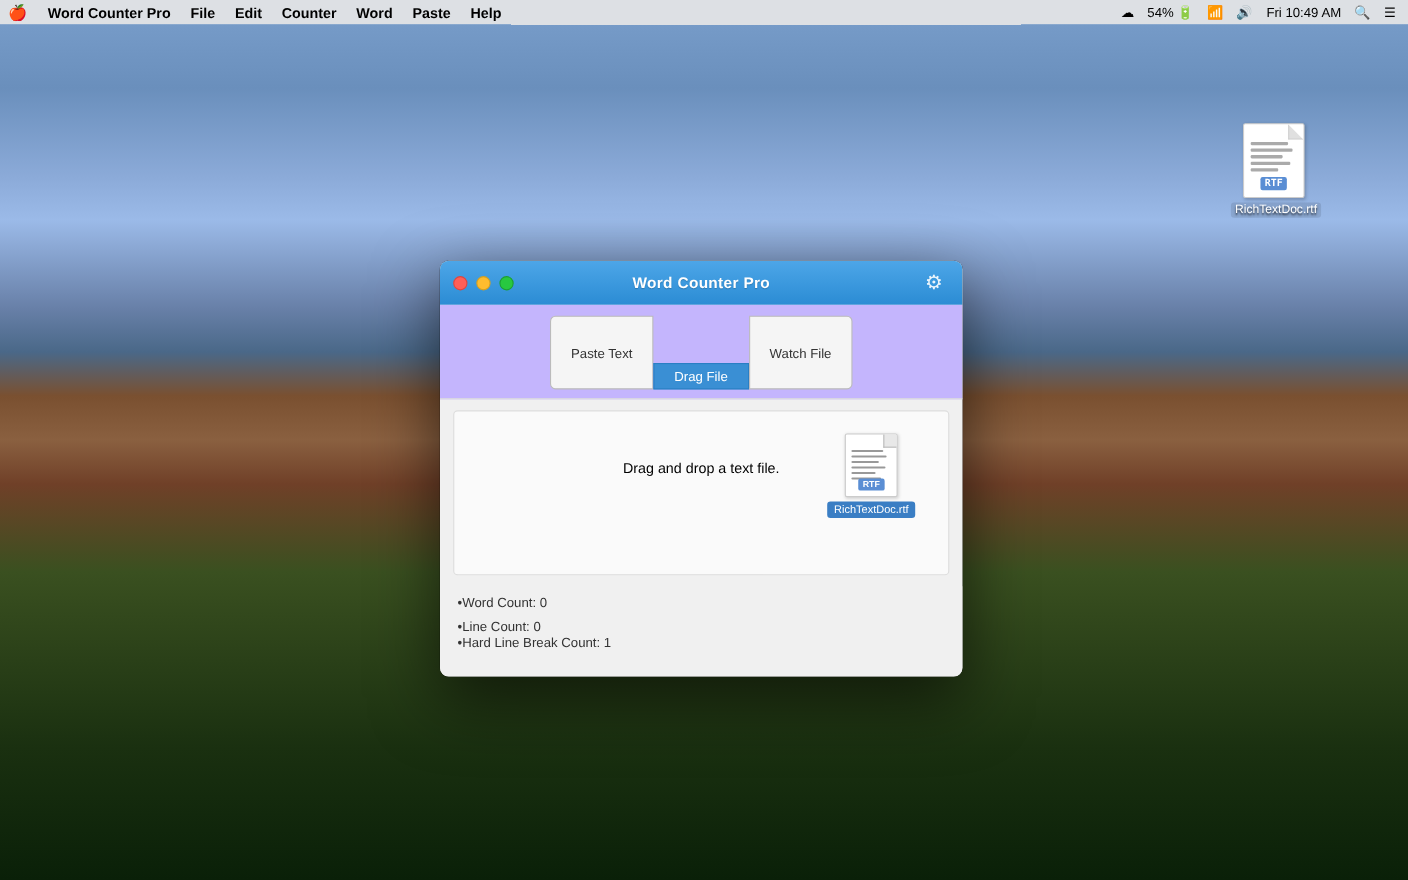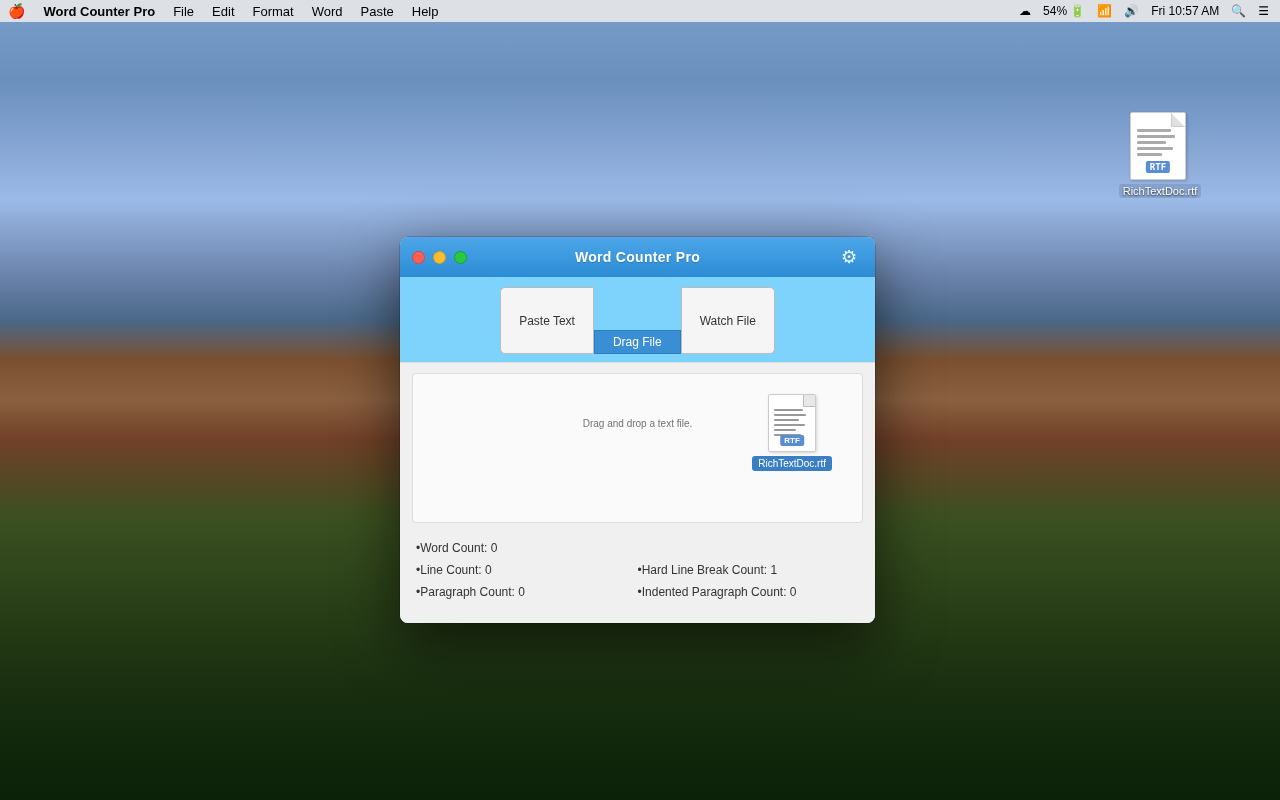--- a/index.html
+++ b/index.html
@@ -51,20 +51,21 @@
       cursor: pointer;
     }
 
     .menubar-item {
       padding: 1px 8px;
       border-radius: 3px;
       cursor: pointer;
       color: #000;
       font-size: 13px;
       white-space: nowrap;
+      font-weight: bold;
     }
 
     .menubar-item.app-name {
       font-weight: 600;
     }
 
     .menubar-right {
       margin-left: auto;
       display: flex;
       align-items: center;
@@ -218,21 +219,21 @@
       align-items: center;
       justify-content: center;
       cursor: pointer;
       color: white;
       font-size: 18px;
       opacity: 0.9;
     }
 
     
     .window-tabs {
-      background: #7dd3fc;
+      background: #c4b5fd;
       display: flex;
       justify-content: center;
       padding: 10px 0 8px 0;
       gap: 0;
       border-bottom: 1px solid #ddd;
     }
 
     .tab-btn {
       padding: 4px 18px;
       font-size: 12px;
@@ -264,22 +265,22 @@
       margin: 10px 12px;
       min-height: 150px;
       border-radius: 4px;
       display: flex;
       align-items: center;
       justify-content: center;
       position: relative;
     }
 
     .drop-hint-text {
-      color: #737373;
-      font-size: 10px;
+      color: #000000;
+      font-size: 13px;
       position: absolute;
       left: 50%;
       transform: translateX(-50%);
       top: 50%;
       margin-top: -30px;
       white-space: nowrap;
     }
 
     .drop-file-icon {
       position: absolute;
@@ -349,20 +350,21 @@
     
     .stats-area {
       padding: 8px 16px 16px;
       background: #f0f0f0;
     }
 
     .stats-row {
       display: flex;
       justify-content: space-between;
       margin-bottom: 8px;
+      flex-direction: column;
     }
 
     .stat-item {
       font-size: 12px;
       color: #333;
       flex: 1;
     }
 
     
     .bg-canvas {
@@ -398,36 +400,36 @@
 
 <div class="desktop-bg">
   <div class="mountain-bg"></div>
 </div>
 
 <div class="menubar">
   <span class="menubar-apple">🍎</span>
   <span class="menubar-item app-name">Word Counter Pro</span>
   <span class="menubar-item">File</span>
   <span class="menubar-item">Edit</span>
-  <span class="menubar-item">Format</span>
+  <span class="menubar-item">Counter</span>
   <span class="menubar-item">Word</span>
   <span class="menubar-item">Paste</span>
   <span class="menubar-item">Help</span>
 
   <div class="menubar-right">
 
     <span class="menubar-right-item">☁</span>
 
     <span class="menubar-right-item">54% 🔋</span>
 
     <span class="menubar-right-item">📶</span>
 
     <span class="menubar-right-item">🔊</span>
 
-    <span class="menubar-right-item">Fri 10:57 AM</span>
+    <span class="menubar-right-item">Fri 10:49 AM</span>
 
     <span class="menubar-right-item">🔍</span>
 
     <span class="menubar-right-item">☰</span>
   </div>
 </div>
 
 <div class="bg-canvas">
 
   <div class="desktop-icon" style="position:absolute; top:90px; right:80px;">
@@ -487,21 +489,17 @@
 
     <div class="stats-area">
       <div class="stats-row">
         <div class="stat-item">•Word Count: 0</div>
         <div class="stat-item"></div>
       </div>
       <div class="stats-row">
         <div class="stat-item">•Line Count: 0</div>
         <div class="stat-item">•Hard Line Break Count: 1</div>
       </div>
-      <div class="stats-row">
-        <div class="stat-item">•Paragraph Count: 0</div>
-        <div class="stat-item">•Indented Paragraph Count: 0</div>
-      </div>
     </div>
 
   </div>
 
 </div>
 
 </body></html>

